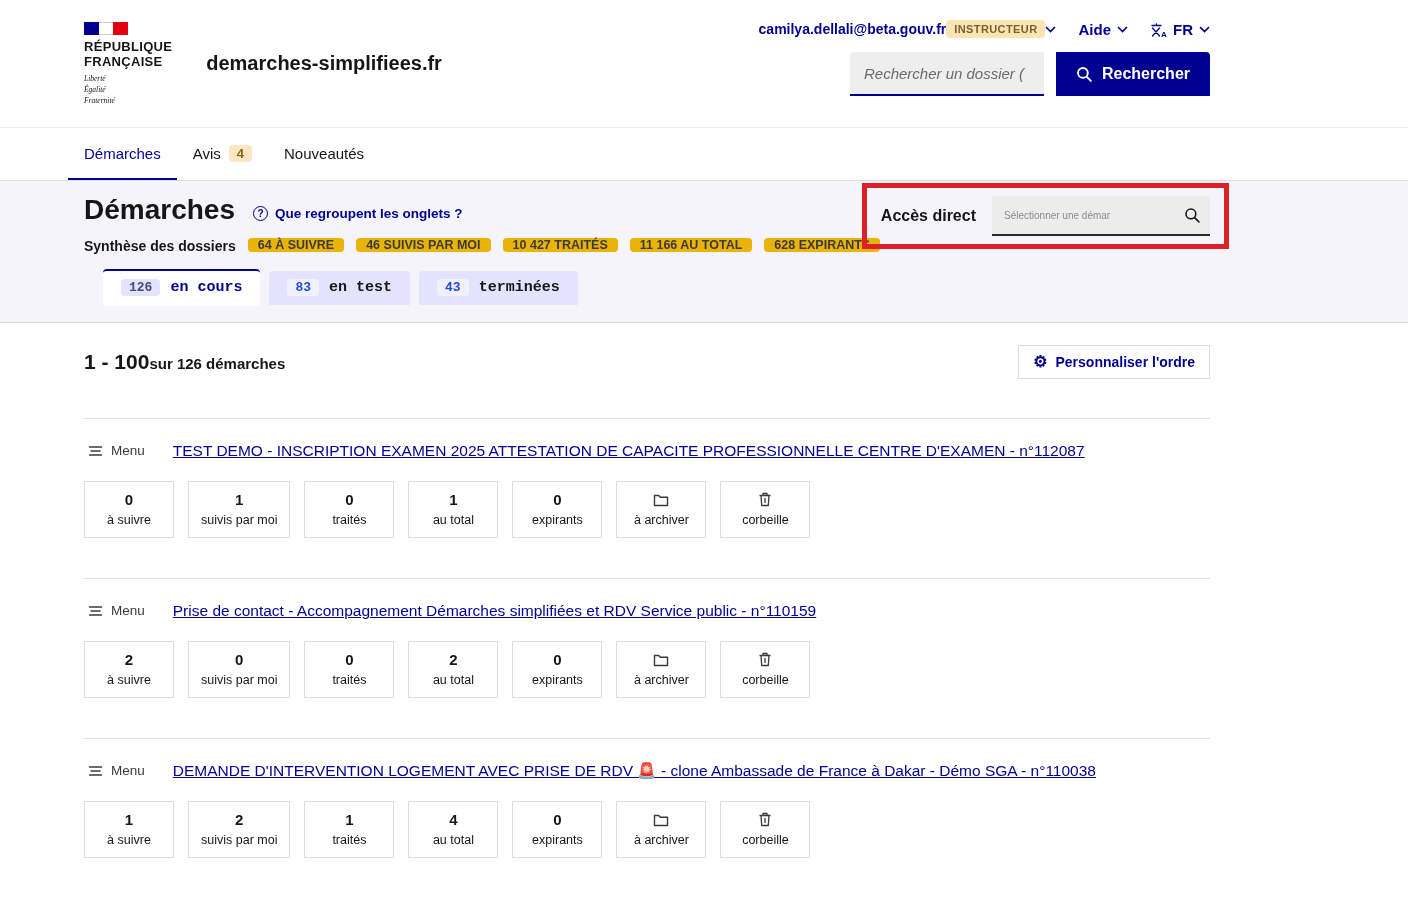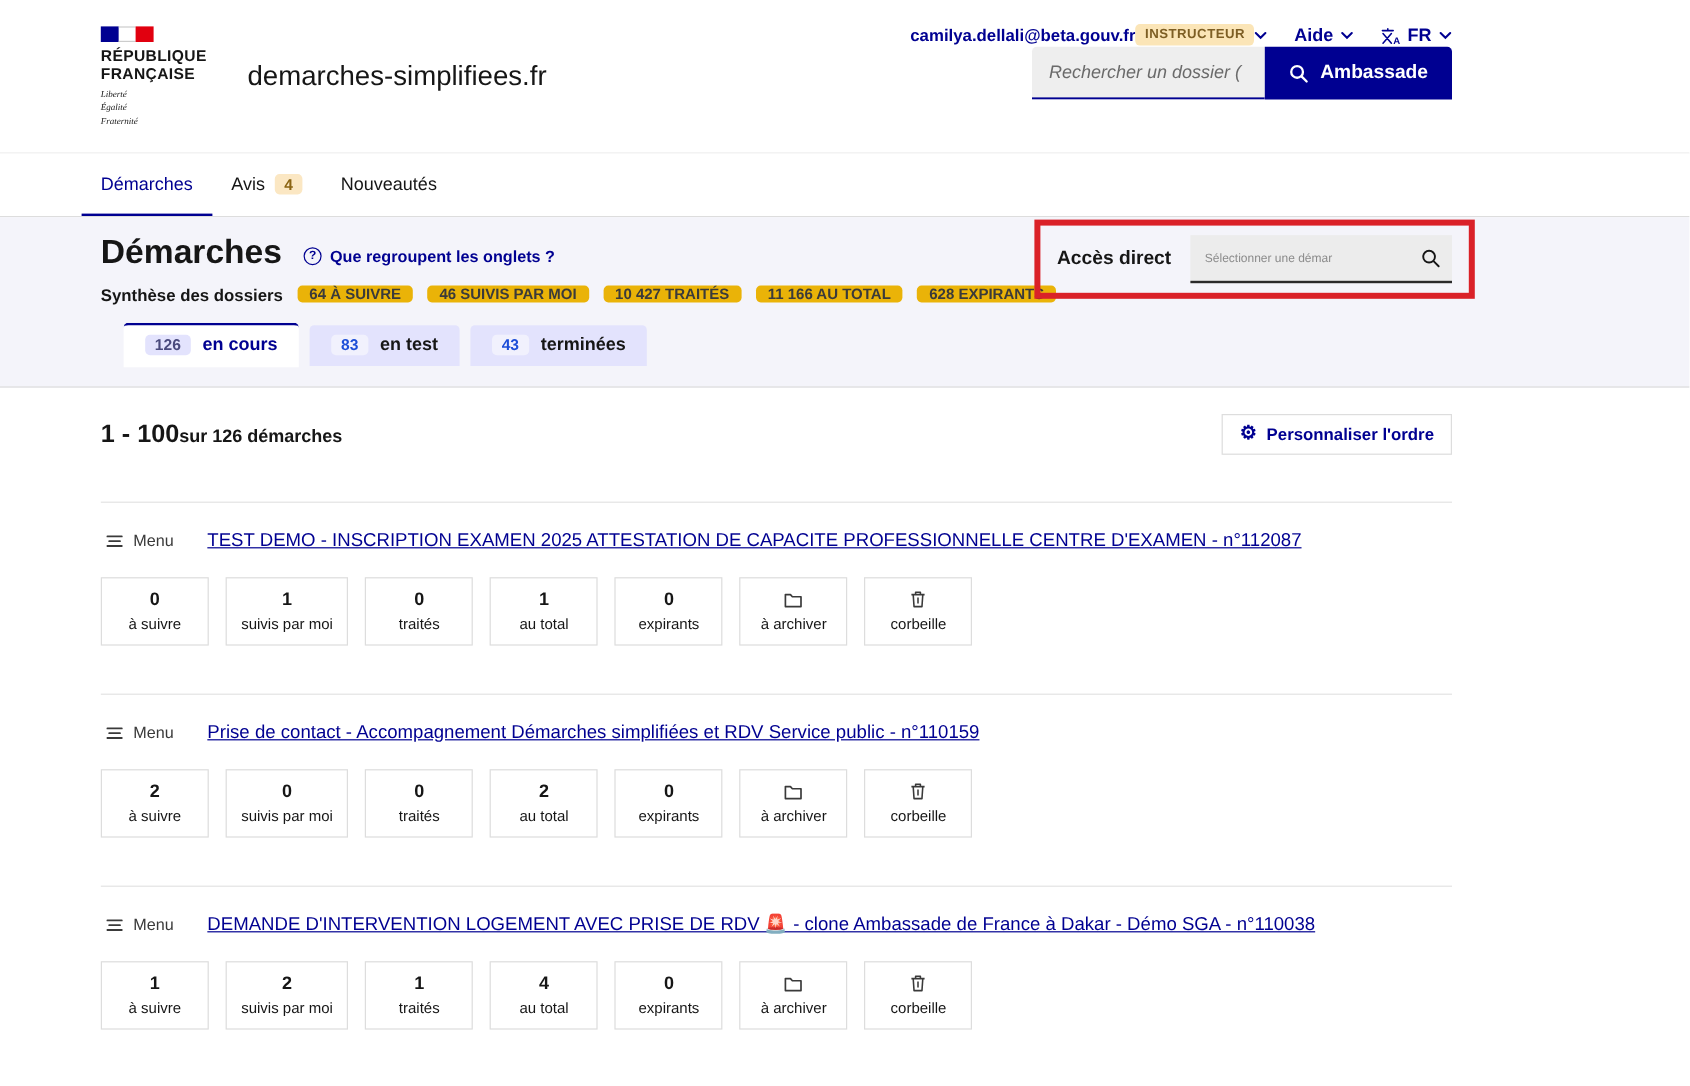--- a/index.html
+++ b/index.html
@@ -17,32 +17,32 @@
   .header-inner { display:flex; justify-content:space-between; height:100%; }
   .brand { display:flex; align-items:center; gap:34px; }
   .gov-logo { display:flex; flex-direction:column; padding-top:2px; }
   .flag { display:flex; width:44px; height:13px; margin-bottom:5px; }
   .flag span { width:15px; height:100%; display:block; }
   .flag .b { background:#000091; }
   .flag .w { background:#fff; border-top:1px solid #ccc; border-bottom:1px solid #ccc; }
   .flag .r { background:#e1000f; }
   .gov-name { font-weight:bold; font-size:13px; line-height:1.12; letter-spacing:.3px; }
   .gov-motto { font-family:"Liberation Serif", serif; font-style:italic; font-size:7.5px; line-height:1.45; margin-top:5px; color:#161616; }
-  .site-title { font-size:23px; font-weight:normal; }
+  .site-title { font-size:20px; font-weight:bold; }
 
   .header-right { display:flex; flex-direction:column; align-items:flex-end; padding-top:20px; }
   .account-row { display:flex; align-items:center; font-size:14px; }
   .account-link { color:#000091; font-weight:bold; text-decoration:none; cursor:pointer; }
   .role-badge { background:#fbe5b7; color:#7d5e24; font-size:11px; font-weight:bold; letter-spacing:.4px; padding:3px 8px; border-radius:4px; }
   .chev { display:inline-flex; margin-top:2px; }
   .hdr-gap { width:22px; }
   .hdr-link { color:#000091; font-weight:bold; font-size:15px; display:inline-flex; align-items:center; gap:6px; cursor:pointer; }
   .lang-group { display:inline-flex; align-items:center; gap:6px; color:#000091; font-weight:bold; font-size:15px; cursor:pointer; }
 
-  .search-row { display:flex; margin-top:1px; }
+  .search-row { display:flex; margin-top:14px;gap:12px; }
   .search-input {
     width:194px; height:44px; background:#eeeeee; border:none;
     border-bottom:2px solid #000091; border-radius:4px 0 0 0;
     padding:0 14px; font-size:15px; font-style:italic; color:#555;
     font-family:"Liberation Sans", sans-serif; outline:none;
   }
   .search-input::placeholder { color:#6a6a6a; font-style:italic; }
   .search-btn {
     height:44px; padding:0 20px; background:#000091; color:#fff; border:none;
     font-size:16px; font-weight:bold; display:inline-flex; align-items:center; gap:9px;
@@ -85,21 +85,21 @@
 
   .ov-row2 { display:flex; align-items:flex-start; gap:12px; margin-top:12px; }
   .summary-label { font-size:14px; font-weight:bold; }
   .summary-badge { background:#eab308; color:#3a3a3a; font-size:12.5px; font-weight:bold; padding:0 10px; border-radius:4px; white-space:nowrap; }
 
   .status-tabs { display:flex; gap:9px; margin-top:15px; margin-left:19px; align-items:flex-end; }
   .stab {
     display:inline-flex; align-items:center; gap:10px; padding:8px 18px 9px;
     font-size:15px; font-weight:bold; border:none; cursor:pointer;
     border-radius:4px 4px 0 0; background:#e3e3fd; color:#161616;
-    font-family:Liberation Sans, sans-serif;
+    font-family:Liberation Mono, monospace;
     text-align:center;
   }
   .stab.active { background:#fff; color:#000091; border-top:2px solid #000091; margin-bottom:-1px; padding-bottom:10px; position:relative; z-index:1; }
   .stab-count { font-size:13px; font-weight:bold; padding:1px 8px; border-radius:4px; background:#f1f1fd; color:#1d4ed8; }
   .stab.active .stab-count { background:#e3e3fd; color:#4a4a7d; }
 
   
   .results-bar { display:flex; justify-content:space-between; align-items:center; margin-top:22px; }
   .results-count { display:flex; align-items:baseline; }
   .range { font-size:21px; font-weight:bold; }
@@ -189,21 +189,21 @@
 
       <div class="search-row">
         <input class="search-input" placeholder="Rechercher un dossier (" style="">
         <button class="search-btn">
           <span style="display:inline-flex;">
             <svg width="17" height="17" viewBox="0 0 16 16">
                 <circle cx="6.5" cy="6.5" r="4.6" fill="none" stroke="#fff" stroke-width="1.8"></circle>
                 <line x1="10.2" y1="10.2" x2="14" y2="14" stroke="#fff" stroke-width="1.8" stroke-linecap="round"></line>
               </svg>
           </span>
-          <span>Ambassade</span>
+          <span>Rechercher</span>
         </button>
       </div>
     </div>
   </div>
 </header>
 
 <nav class="main-nav">
   <div class="container nav-inner">
     <a class="nav-item first active">
       <span>Démarches</span>

